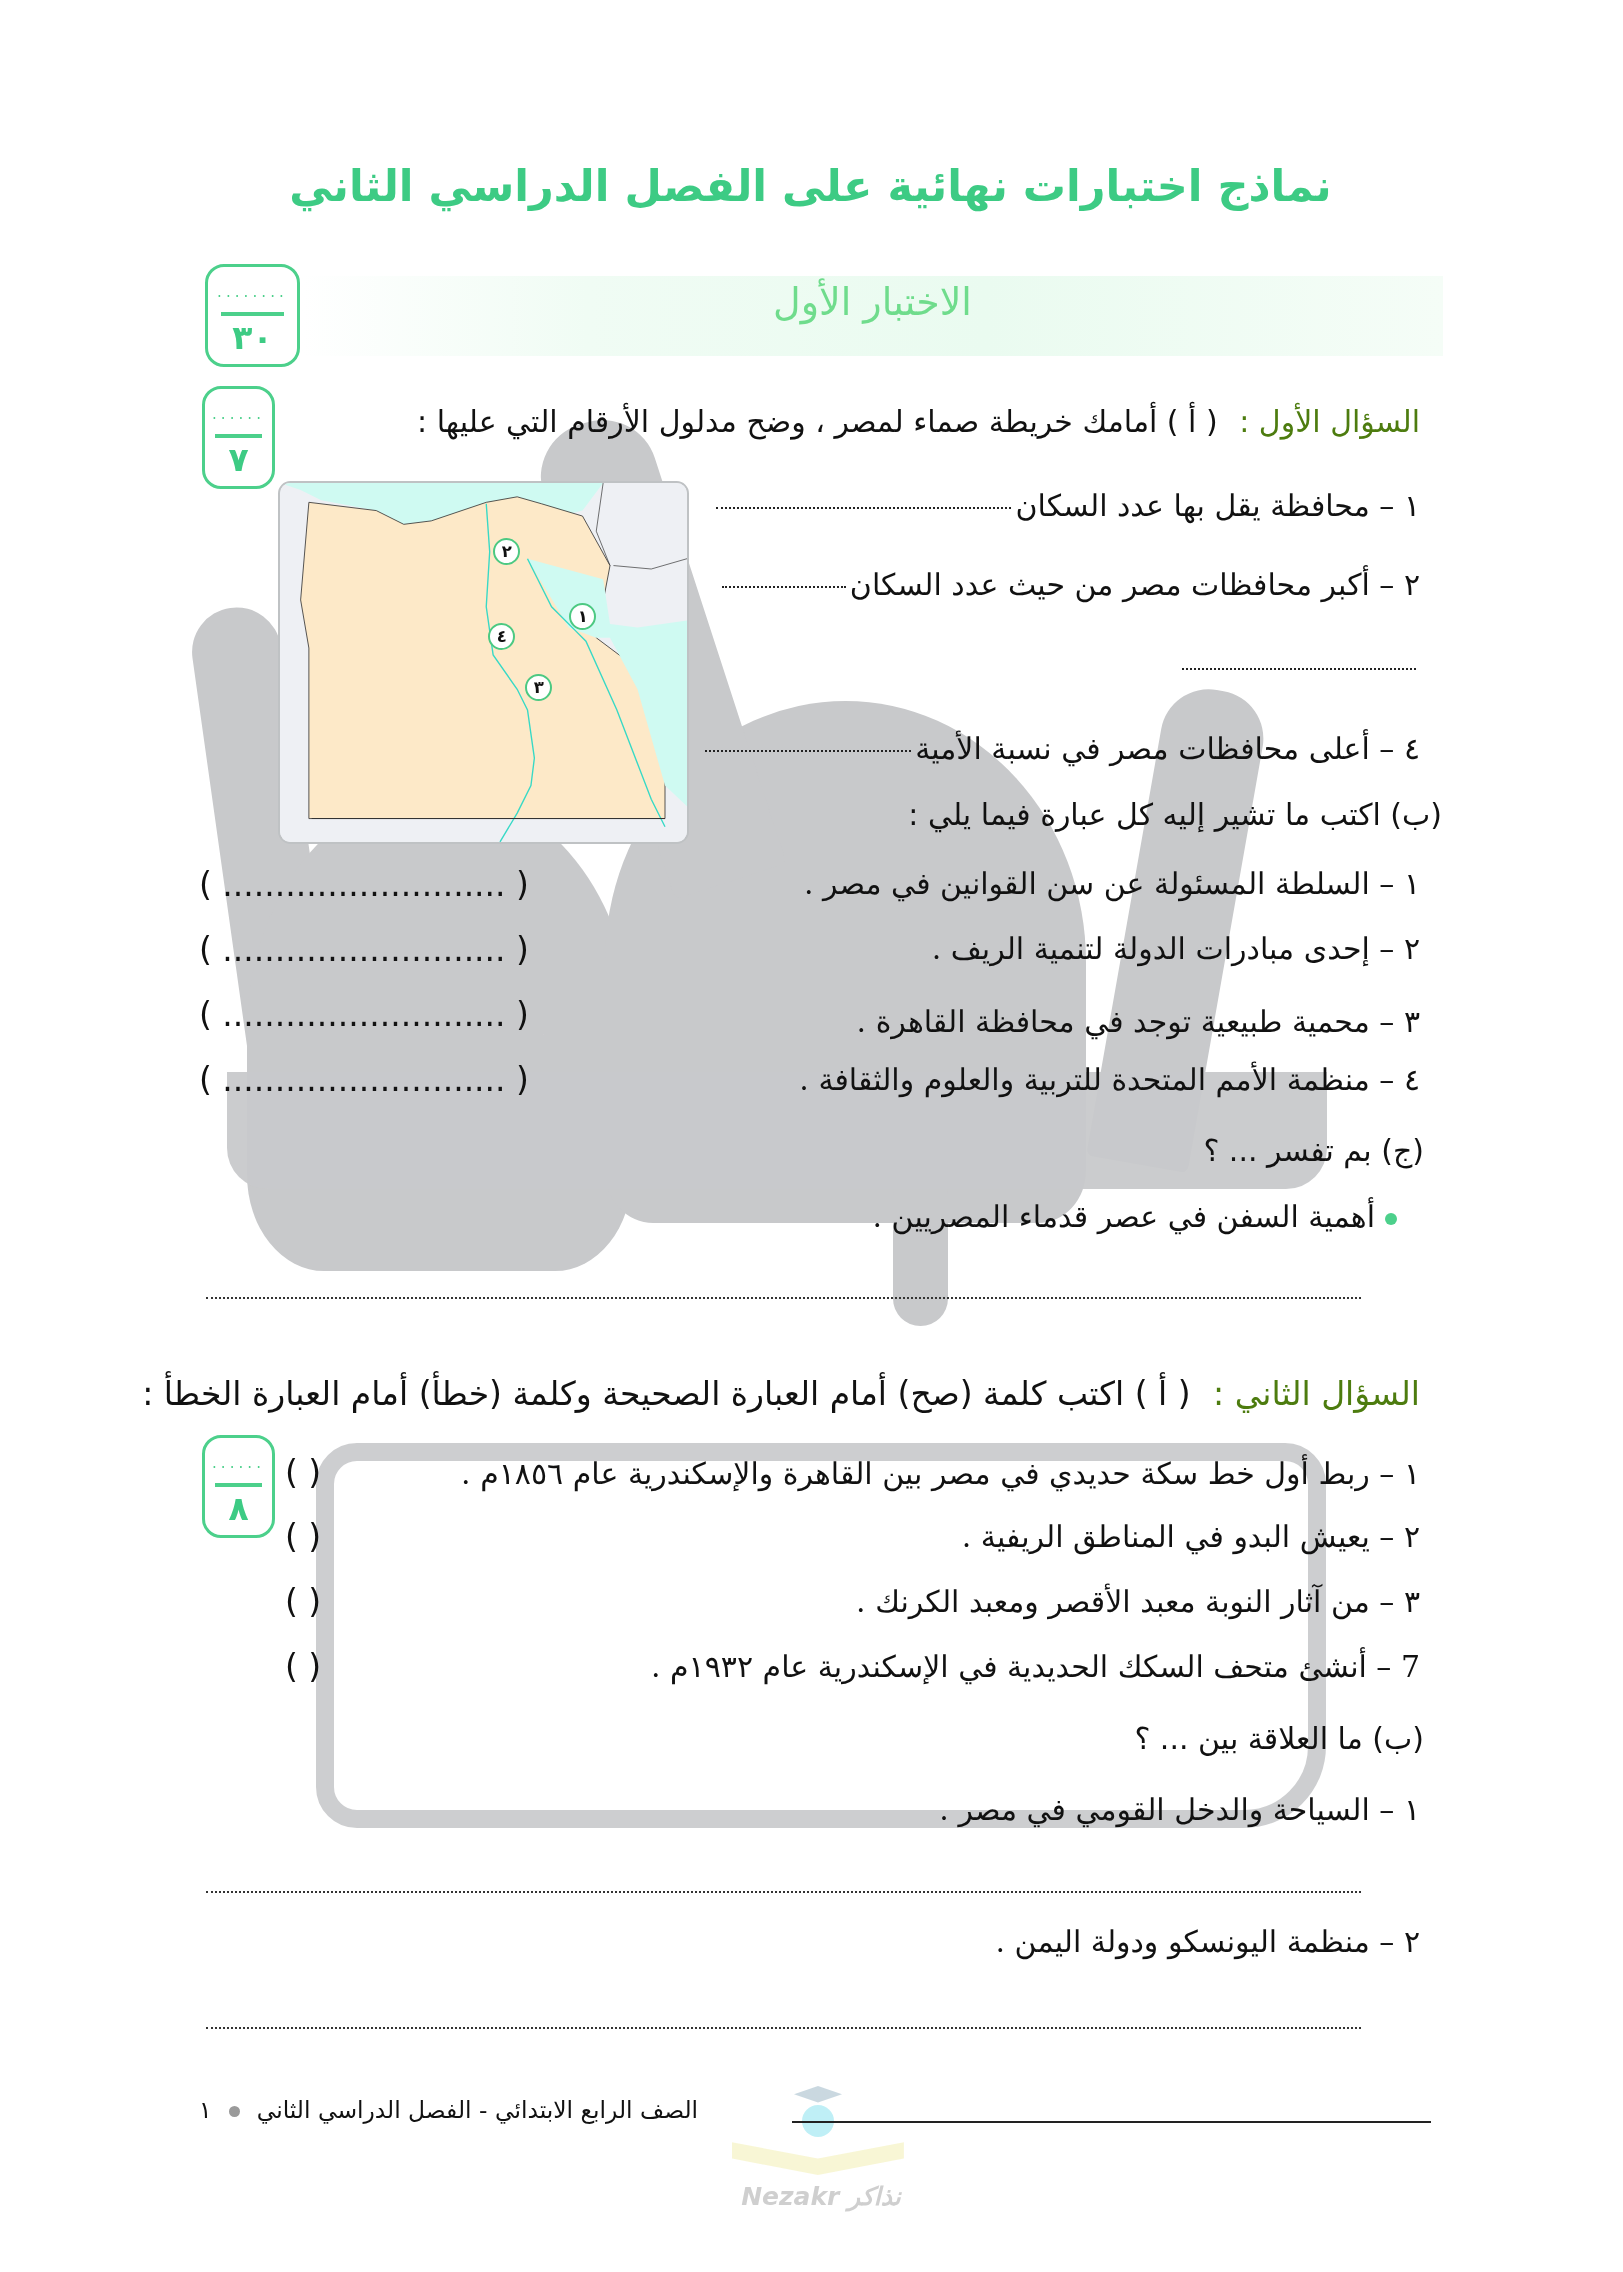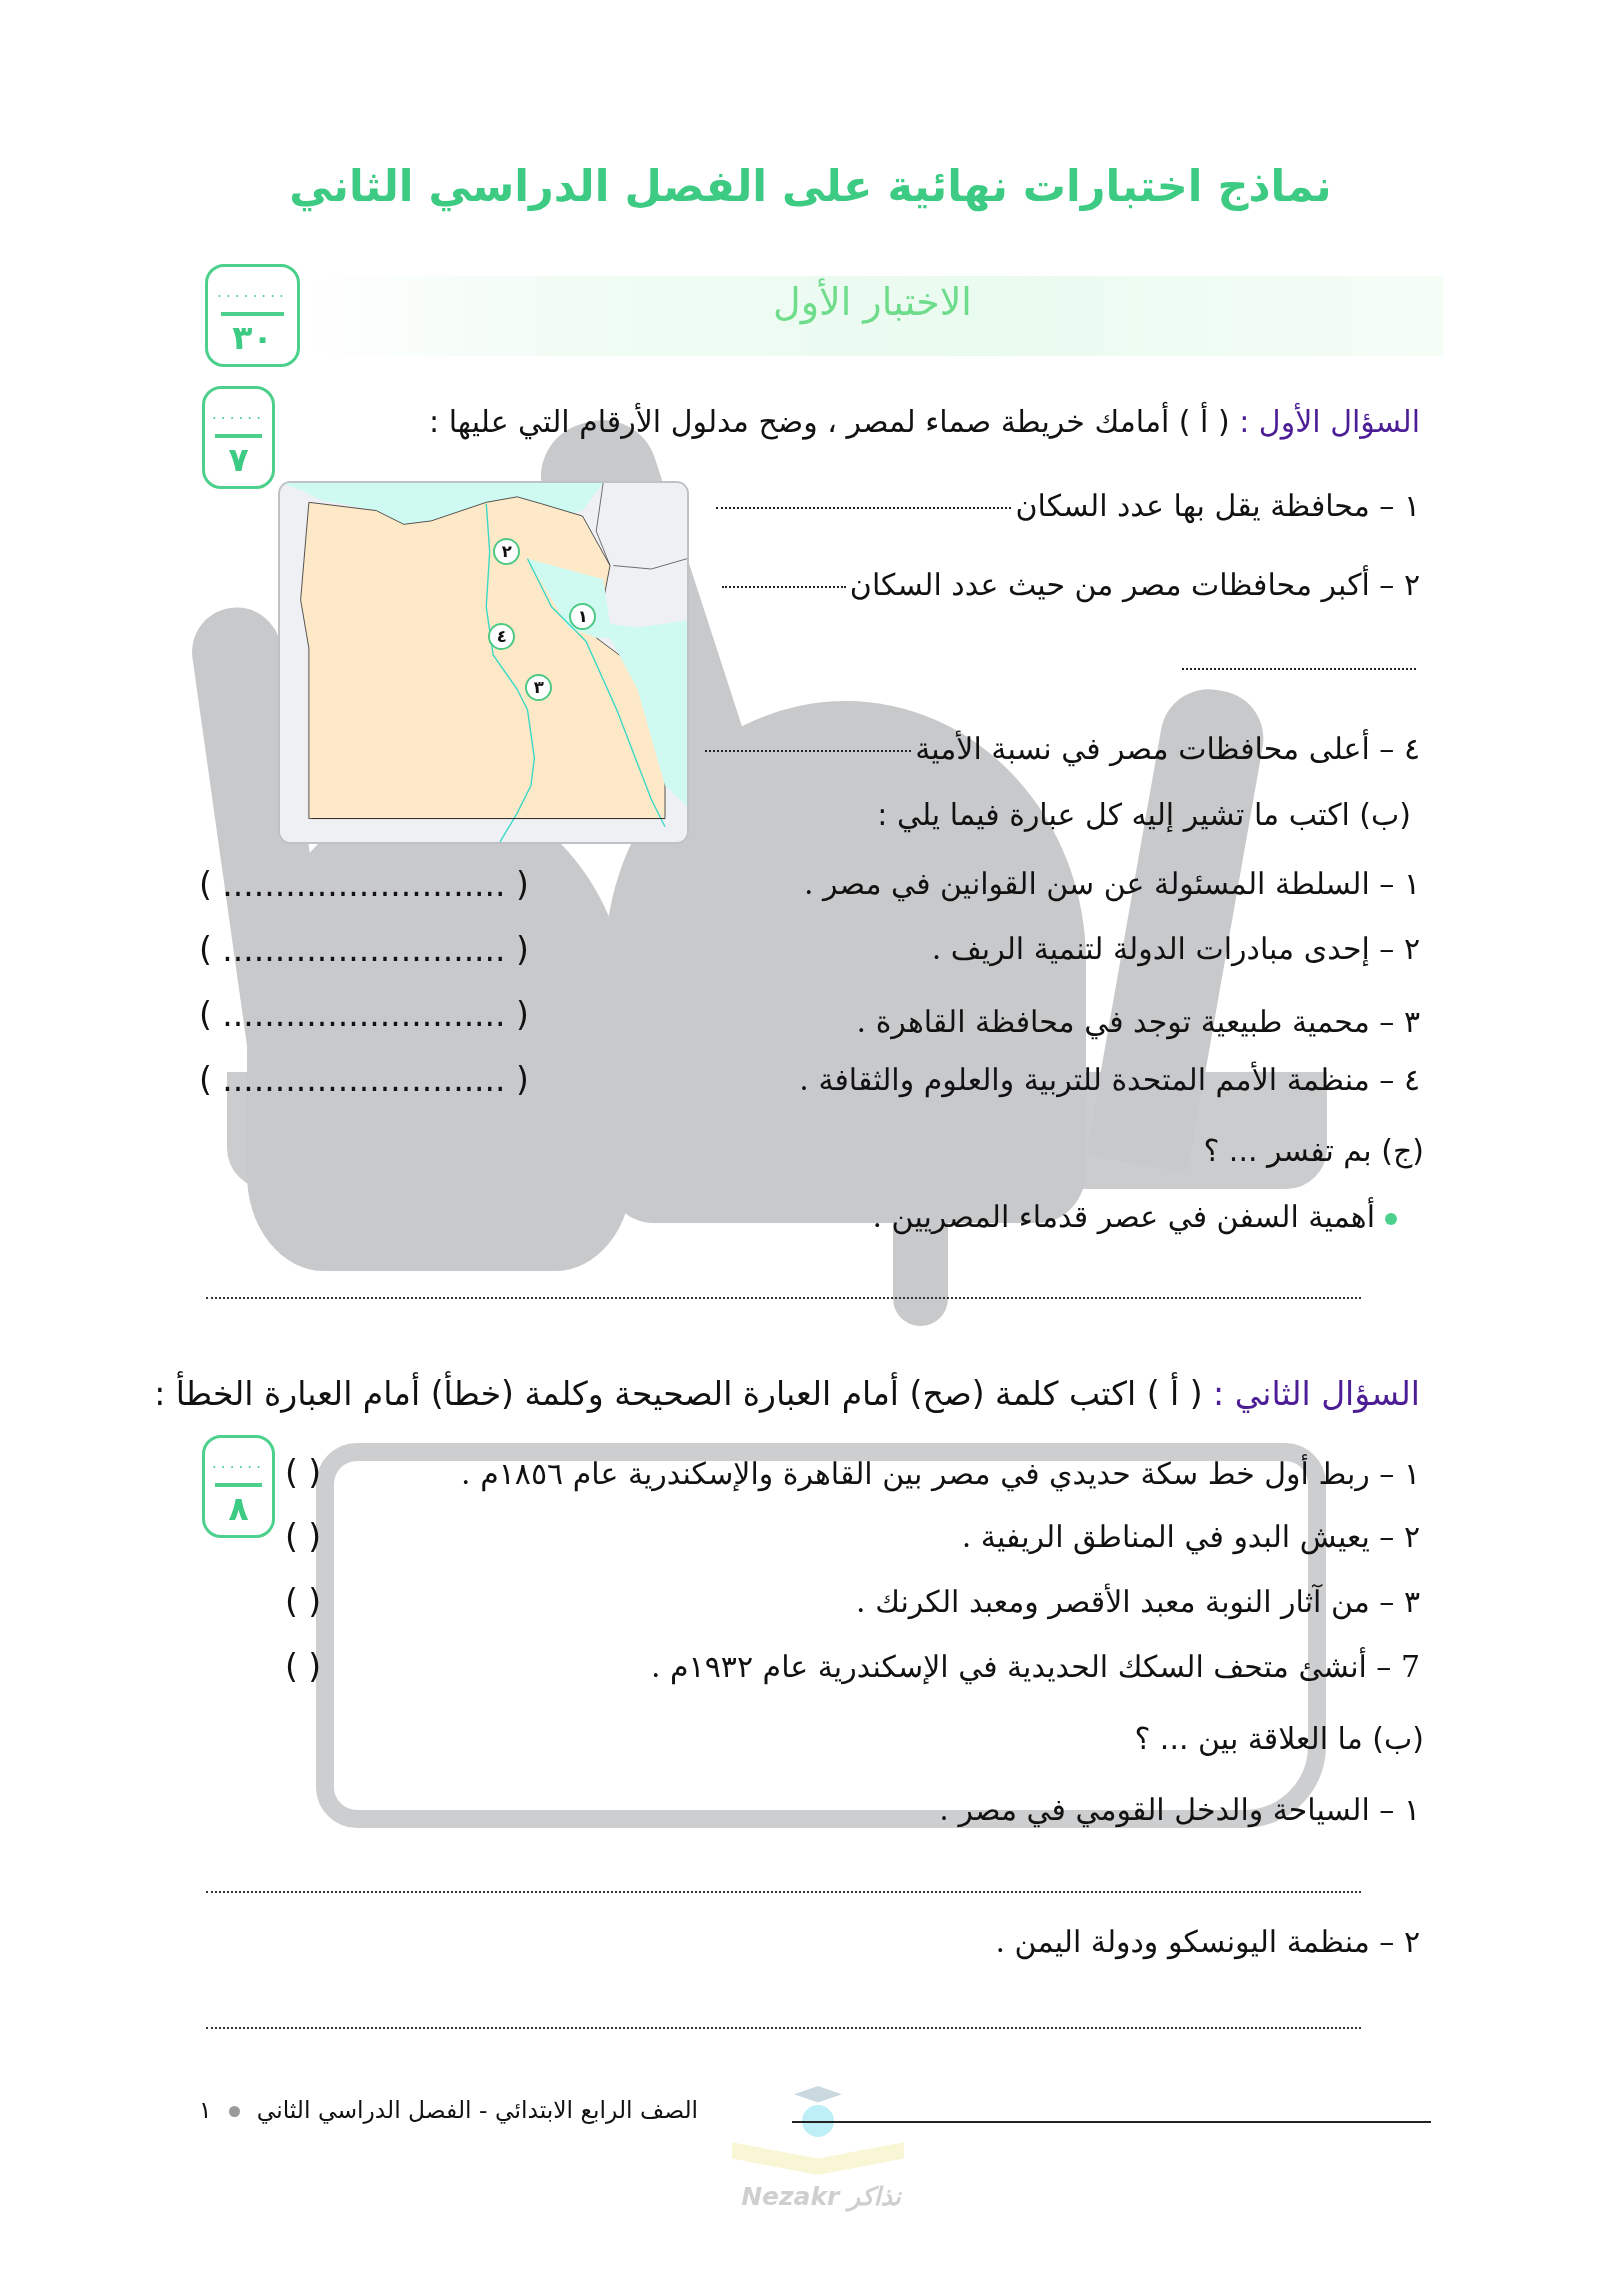--- a/index.html
+++ b/index.html
@@ -27,21 +27,21 @@
     }
     .score-box {
       border: 3.4px solid #4cd08b; border-radius: 19px; background: #fff; z-index: 6;
       display: flex; flex-direction: column; align-items: center; justify-content: flex-start;
       box-sizing: border-box; direction: ltr;
     }
     .score-dots { color: #4cd08b; font-size: 15px; letter-spacing: 4.1px; margin-top: 18px; line-height: 1; }
     .score-line { width: 70%; height: 3.4px; background: #4cd08b; margin-top: 12.4px; }
     .score-total { color: #3dcb84; font-size: 33px; font-weight: bold; margin-top: 4.1px; line-height: 1.1; }
     .q-head { font-size: 30px; z-index: 5; white-space: nowrap; }
-    .q-head .lbl { color: #4c1d95; }
+    .q-head .lbl { color: #4d7c0f; margin-left: 12px; }
     .item { font-size: 30px; z-index: 5; white-space: nowrap; font-family: "DejaVu Serif", serif; font-weight: normal; }
     .dots { display: inline-block; border-bottom: 2.7px dotted #222; height: 0; vertical-align: middle; margin-right: 4.1px; }
     .sub-head { font-size: 30px; z-index: 5; white-space: nowrap; }
     .paren { font-size: 33px; z-index: 5; direction: ltr; white-space: nowrap; }
     .ans-line { position: absolute; height: 0; border-bottom: 2.7px dotted #333; z-index: 5; }
     .map {
       top: 481px; left: 278px; width: 407px; height: 359px; z-index: 4;
       border: 2.7px solid #bfc2c4; border-radius: 12.4px; overflow: hidden; background: #eef0f3;
     }
     .pin {
@@ -120,21 +120,21 @@
       <span>١</span>
     </div>
   <div class="pin" style="left:208px;top:140px;">
       <span>٤</span>
     </div>
   <div class="pin" style="left:245px;top:191px;">
       <span>٣</span>
     </div>
 </div>
 
-<div class="content sub-head" style="right:212px;top:797px;">(ب) اكتب ما تشير إليه كل عبارة فيما يلي :</div>
+<div class="content sub-head" style="right:181px;top:797px;">(ب) اكتب ما تشير إليه كل عبارة فيما يلي :</div>
 
 <div class="content item" style="right:203px;top:866px;">١ – السلطة المسئولة عن سن القوانين في مصر .</div>
 <div class="content item" style="right:203px;top:931px;">٢ – إحدى مبادرات الدولة لتنمية الريف .</div>
 <div class="content item" style="right:203px;top:1004px;">٣ – محمية طبيعية توجد في محافظة القاهرة .</div>
 <div class="content item" style="right:203px;top:1062px;">٤ – منظمة الأمم المتحدة للتربية والعلوم والثقافة .</div>
 
 <div class="content paren" style="left:199px;top:865px;">( ........................... )</div>
 <div class="content paren" style="left:199px;top:930px;">( ........................... )</div>
 <div class="content paren" style="left:199px;top:995px;">( ........................... )</div>
 <div class="content paren" style="left:199px;top:1060px;">( ........................... )</div>

